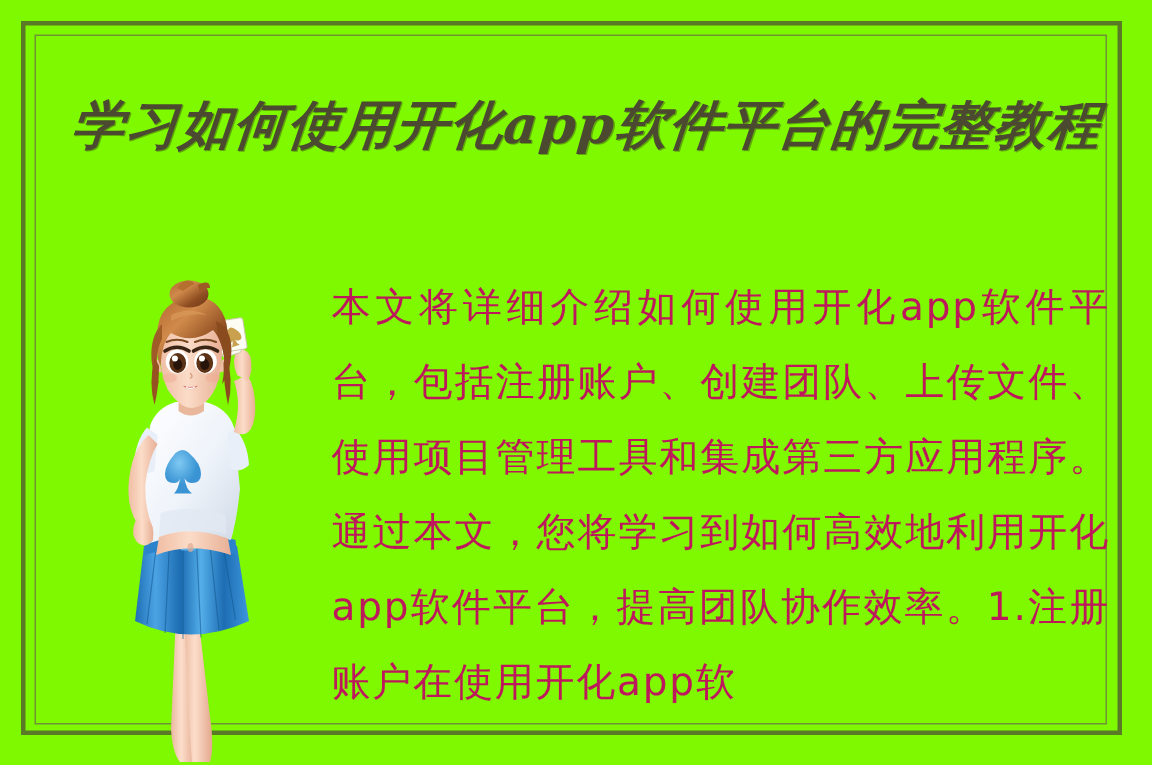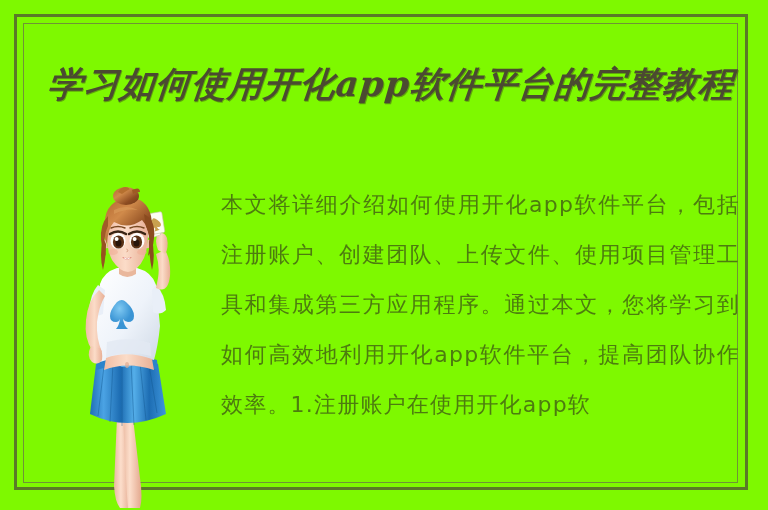--- a/index.html
+++ b/index.html
@@ -64,24 +64,24 @@
   }
 
   
   .body-copy {
     position: absolute;
     left: 221px;
     top: 180px;
     width: 519px;
     height: 330px;
     font-family: "DejaVu Sans", sans-serif;
-    font-size: 22px;
+    font-size: 26px;
     line-height: 50px;
     letter-spacing: 1.2px;
-    color: #4d7c0f;
+    color: #be185d;
     text-align: justify;
     text-justify: inter-character;
     overflow: hidden;
     word-break: break-all;
   }
 
   
   .illustration {
     position: absolute;
     left: 70px;

